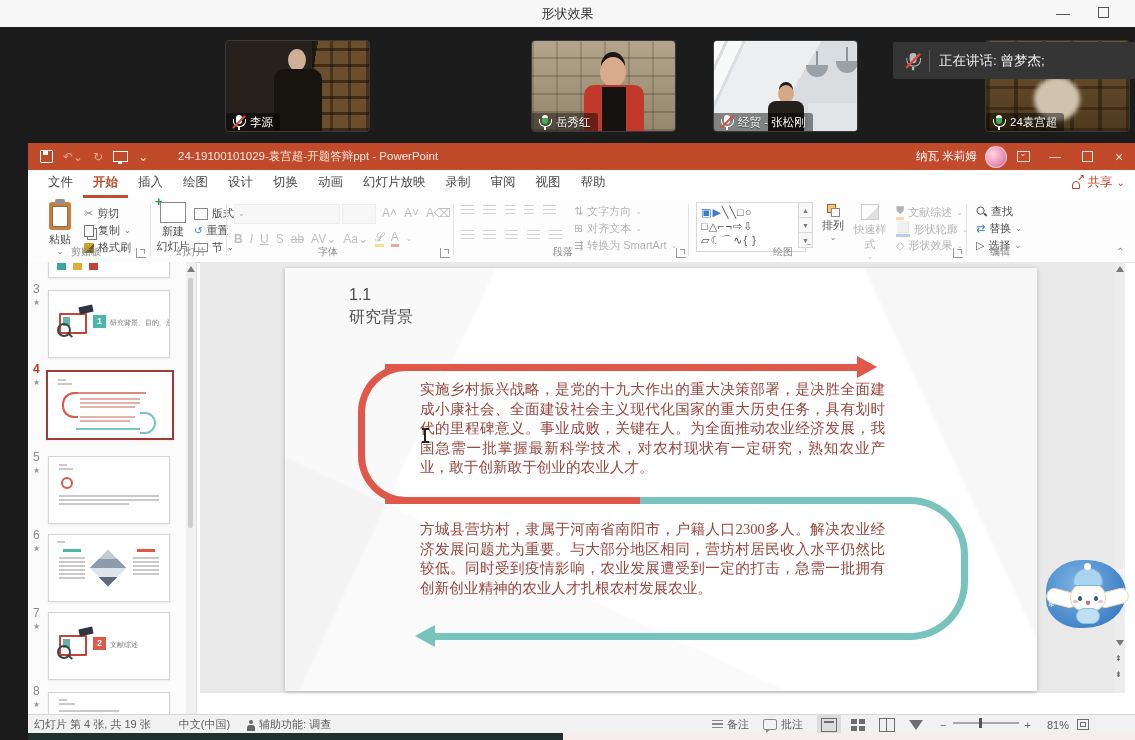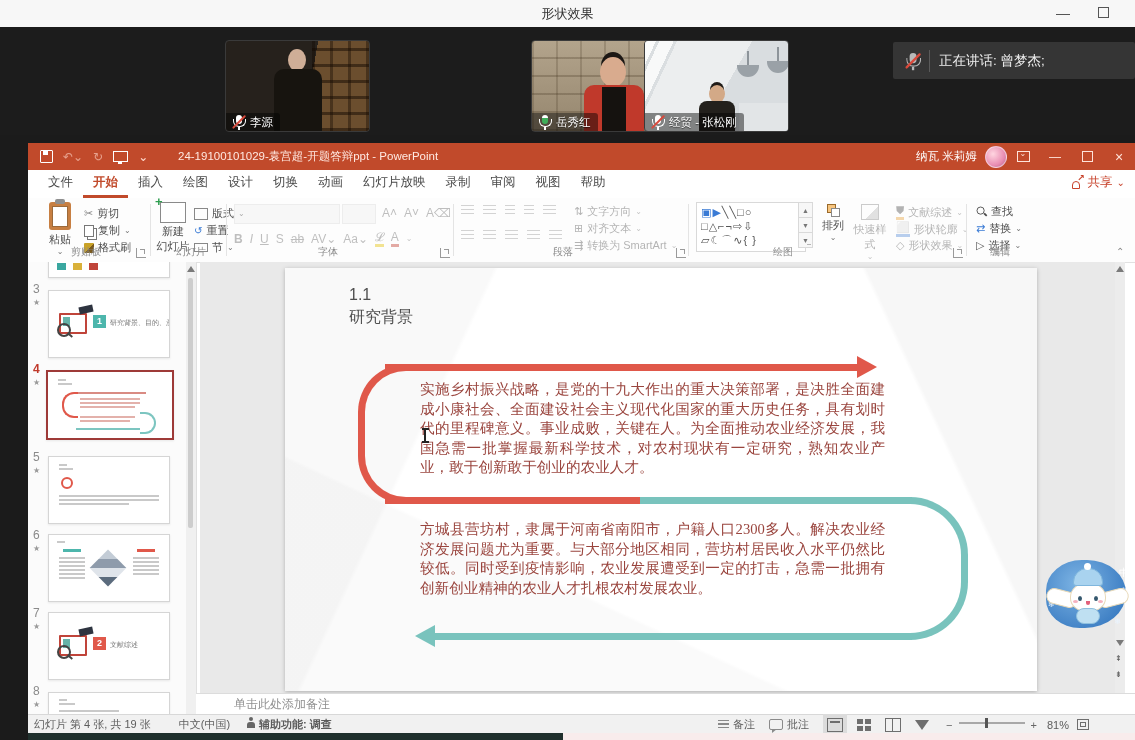--- a/index.html
+++ b/index.html
@@ -237,38 +237,50 @@
     <div class="namebar">
       <span class="mic active">
           <span class="body"></span>
           <span class="base"></span>
           <span class="stem"></span>
         </span>
       <span class="nm">岳秀红</span>
     </div>
   </div>
 
-  <div class="abs tile" style="left:644px;background:linear-gradient(120deg,#eceeef 55%,#d9dde0 55%);">
+  <div class="abs tile" style="left:713px;background:linear-gradient(120deg,#eceeef 55%,#d9dde0 55%);">
     <div class="abs" style="left:0;top:0;width:70px;height:90px;background:linear-gradient(115deg,rgba(255,255,255,.8) 0 10px,rgba(200,206,210,.5) 10px 13px,rgba(255,255,255,.65) 13px 26px,rgba(200,206,210,.5) 26px 29px,transparent 29px);"></div>
     <div class="lamp" style="left:92px;top:24px;"></div>
     <div class="lamp" style="left:122px;top:20px;"></div>
     <div class="face" style="left:64px;top:44px;width:16px;height:18px;background:#d3a987;box-shadow:0 -4px 0 -1px #1e1a16;"></div>
     <div class="abs" style="left:54px;top:60px;width:36px;height:30px;background:#23201c;border-radius:8px 8px 0 0;"></div>
     <div class="abs" style="left:94px;top:62px;width:50px;height:28px;background:#e2e5e7;"></div>
     <div class="namebar">
       <span class="mic muted">
           <span class="body"></span>
           <span class="base"></span>
           <span class="stem"></span>
           <span class="slash"></span>
         </span>
       <span class="nm">经贸 - 张松刚</span>
     </div>
   </div>
 
+  <div class="abs tile" style="left:985px;background:linear-gradient(180deg,#6e5230,#4f3a1f);">
+    <div class="shelfv"></div>
+    <div class="face" style="left:48px;top:36px;width:46px;height:44px;background:#cfc3ae;filter:blur(2px);"></div>
+    <div class="namebar">
+      <span class="mic active">
+          <span class="body"></span>
+          <span class="base"></span>
+          <span class="stem"></span>
+        </span>
+      <span class="nm">24袁宫超</span>
+    </div>
+  </div>
 
   <div class="abs" id="speakbar">
     <span class="mic muted gray" style="transform:scale(1.15);">
         <span class="body"></span>
         <span class="base"></span>
         <span class="stem"></span>
         <span class="slash"></span>
       </span>
     <span class="div"></span>
     <span class="txt">正在讲话: 曾梦杰;</span>
@@ -592,28 +604,25 @@
     </div>
 
     <div class="vsb" style="left:915px;top:0;width:10px;height:431px;background:#ececec;">
       <span class="sbarrow tri-up" style="left:1px;top:4px;"></span>
       <span class="sbarrow tri-dn" style="left:1px;top:378px;"></span>
       <span class="abs" style="left:0px;top:392px;font-size:8px;color:#555;">⇞</span>
       <span class="abs" style="left:0px;top:408px;font-size:8px;color:#555;">⇟</span>
     </div>
   </div>
 
-  <div class="abs" id="notesbar">
-    <span>单击此处添加备注</span>
-  </div>
 
   <div class="abs" id="statusbar">
     <span class="sp" style="margin-left:6px;">幻灯片 第 4 张, 共 19 张</span>
     <span class="sp" style="margin-left:28px;">中文(中国)</span>
-    <span class="sp" style="margin-left:16px;display:flex;align-items:flex-start;font-weight:bold;">
+    <span class="sp" style="margin-left:16px;display:flex;align-items:flex-end;">
         <span class="accic"></span>
         <span>辅助功能: 调查</span>
       </span>
     <span style="flex:1;"></span>
     <span class="sp" style="display:flex;align-items:center;">
         <span class="noteic"></span>
         <span>备注</span>
       </span>
     <span class="sp" style="display:flex;align-items:center;margin-left:14px;">
         <span class="bubic"></span>
@@ -621,21 +630,21 @@
       </span>
     <span class="vwic vw-norm vwbox" style="margin-left:18px;"></span>
     <span class="vwic vw-sort"></span>
     <span class="vwic vw-read"></span>
     <span class="vwic vw-show"></span>
     <span style="margin-left:10px;color:#666;">−</span>
     <span class="zoomtrack">
         <span class="zoomthumb"></span>
       </span>
     <span style="color:#666;">+</span>
-    <span class="sp" style="margin-left:10px;">81%</span>
+    <span class="sp" style="margin-left:16px;">81%</span>
     <span class="fitic"></span>
     <span style="width:46px;"></span>
   </div>
 </div>
 
 <div class="abs" id="strip-dark"></div>
 <div class="abs" id="strip-pink"></div>
 
 <div class="abs" id="sticker">
   <div class="blob"></div>

